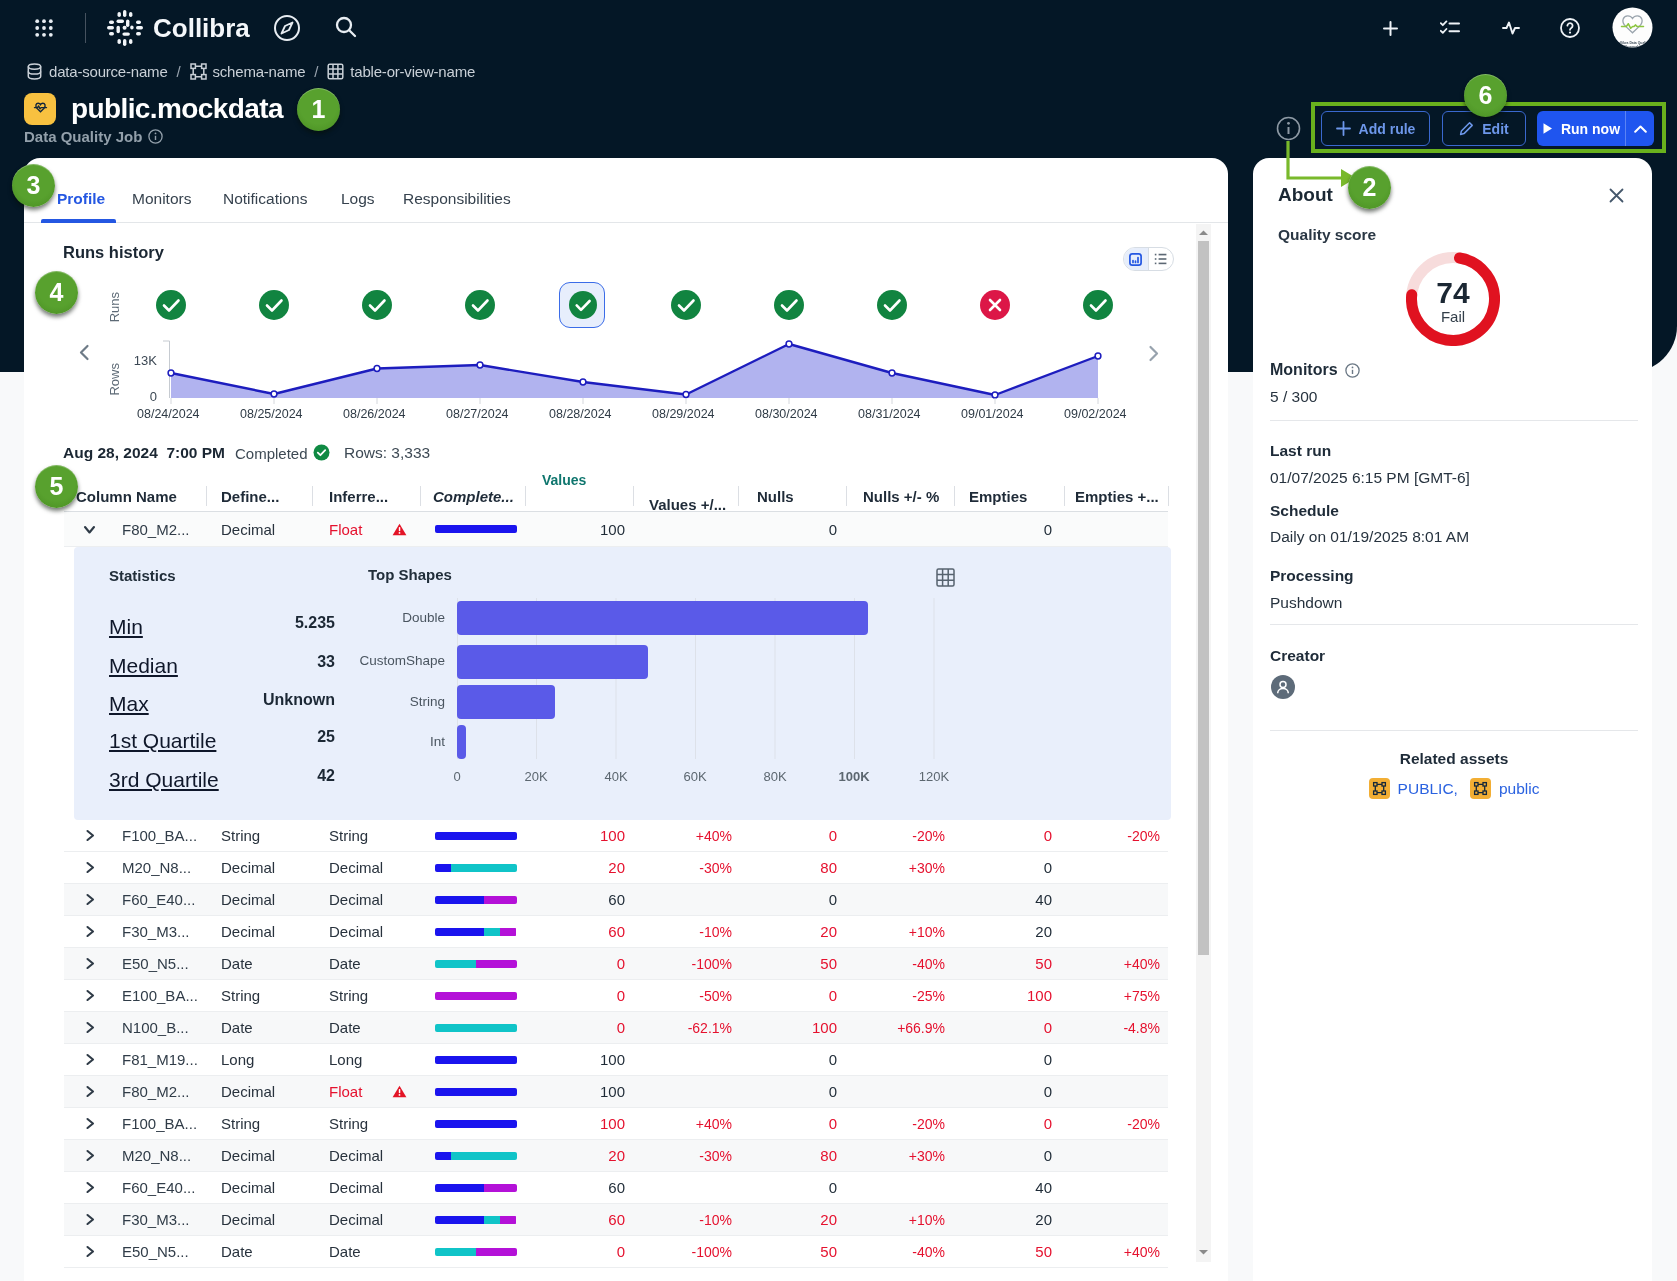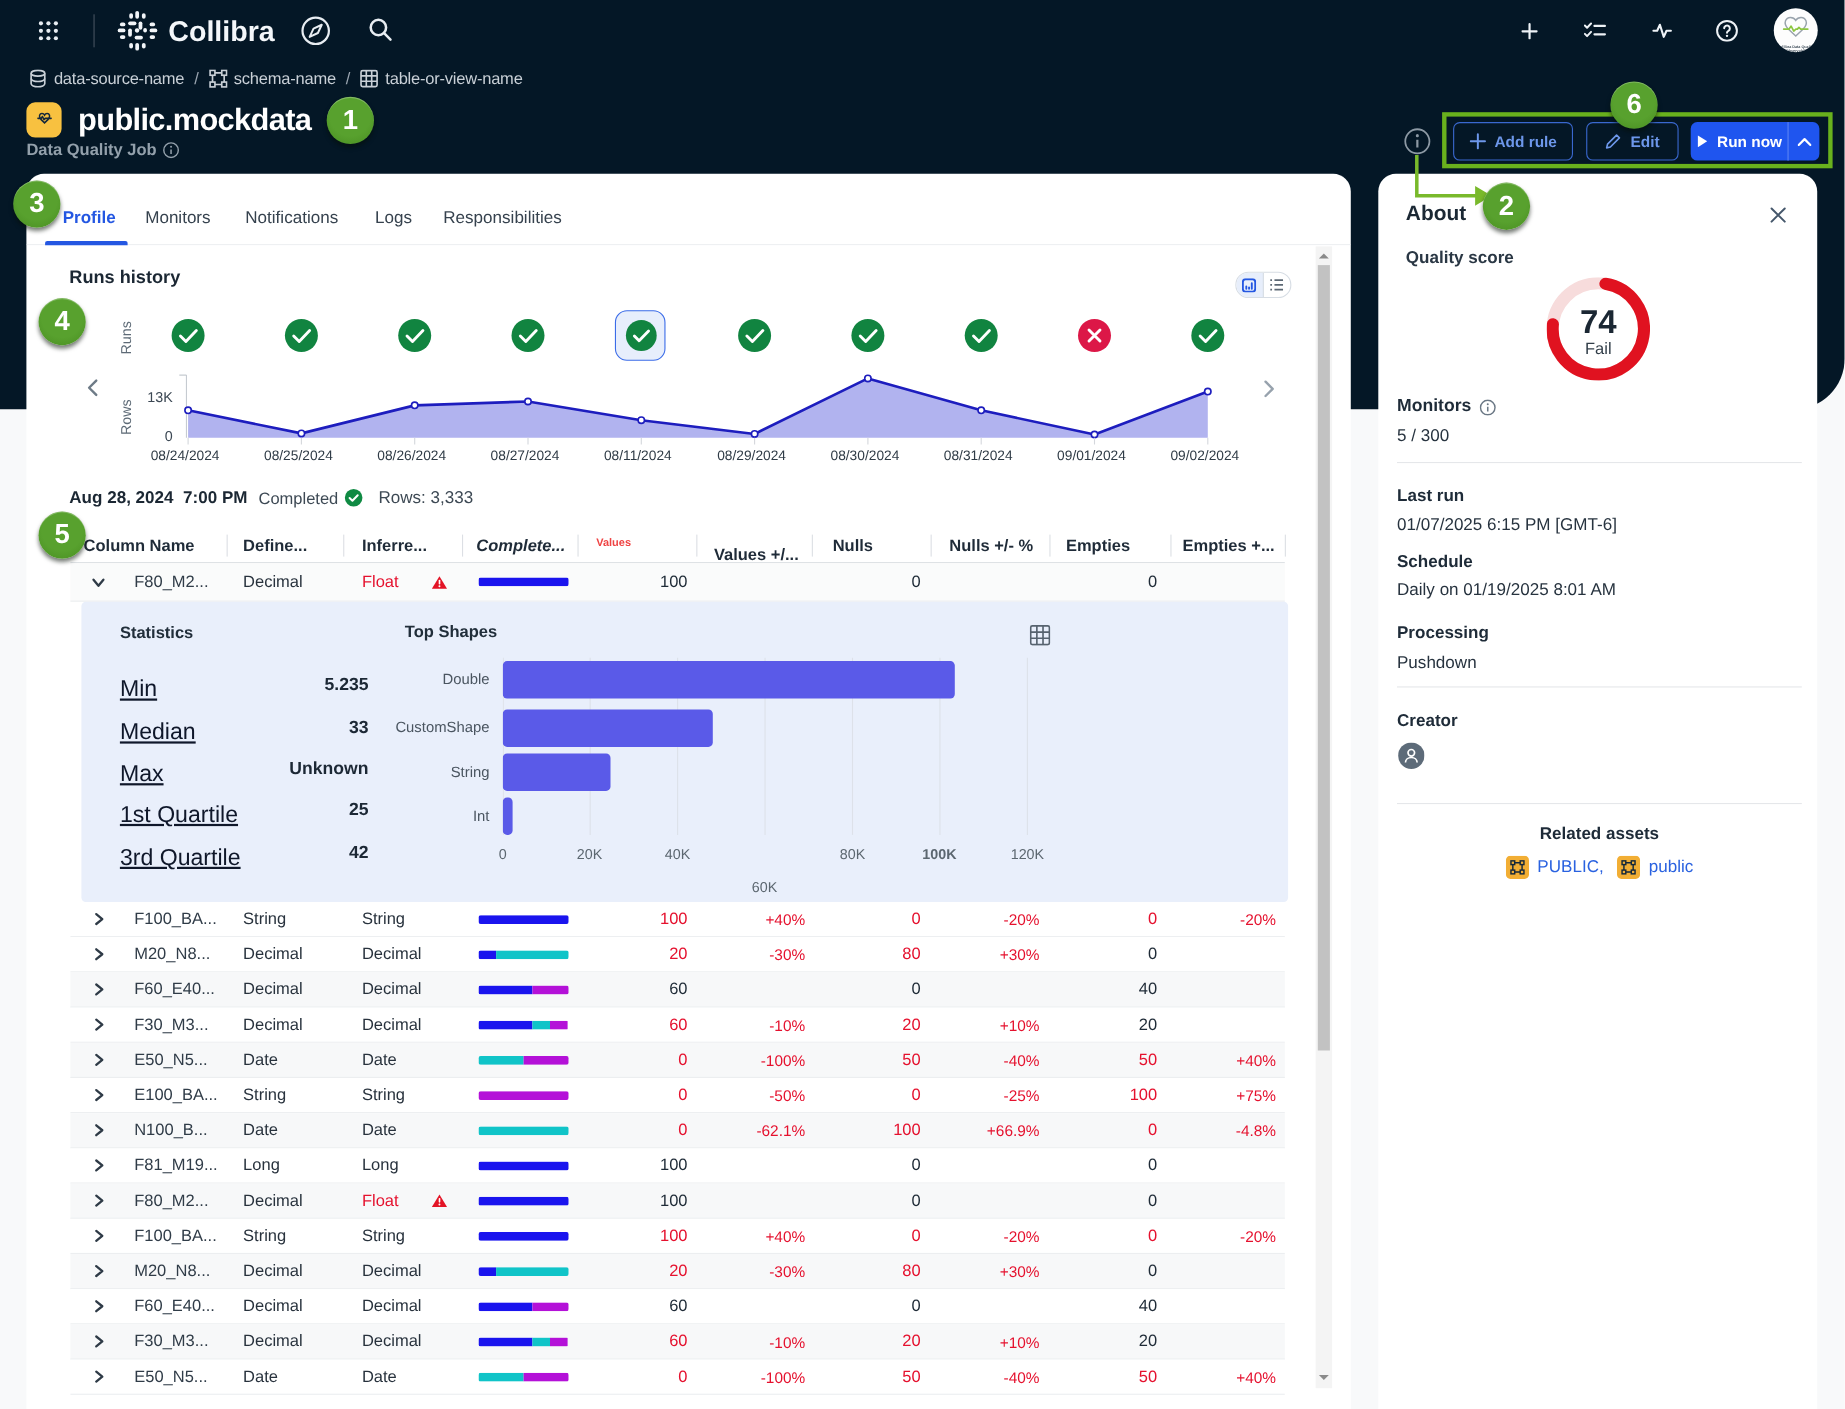--- a/index.html
+++ b/index.html
@@ -292,41 +292,41 @@
   <svg class="abs" style="left:77px;top:344px;" width="14" height="17" viewBox="0 0 14 17">
       <path d="M10.5 2 L4 8.5 L10.5 15" fill="none" stroke="#6e7b87" stroke-width="2.2" stroke-linecap="round" stroke-linejoin="round"></path>
     </svg>
   <svg class="abs" style="left:1147px;top:345px;" width="14" height="17" viewBox="0 0 14 17">
       <path d="M3.5 2 L10 8.5 L3.5 15" fill="none" stroke="#97a2ad" stroke-width="2.2" stroke-linecap="round" stroke-linejoin="round"></path>
     </svg>
   <div class="abs" style="left:137px;top:407px;font-size:12.5px;color:#2f3b46;">08/24/2024</div>
   <div class="abs" style="left:240px;top:407px;font-size:12.5px;color:#2f3b46;">08/25/2024</div>
   <div class="abs" style="left:343px;top:407px;font-size:12.5px;color:#2f3b46;">08/26/2024</div>
   <div class="abs" style="left:446px;top:407px;font-size:12.5px;color:#2f3b46;">08/27/2024</div>
-  <div class="abs" style="left:549px;top:407px;font-size:12.5px;color:#2f3b46;">08/11/2024</div>
+  <div class="abs" style="left:549px;top:407px;font-size:12.5px;color:#2f3b46;">08/28/2024</div>
   <div class="abs" style="left:652px;top:407px;font-size:12.5px;color:#2f3b46;">08/29/2024</div>
   <div class="abs" style="left:755px;top:407px;font-size:12.5px;color:#2f3b46;">08/30/2024</div>
   <div class="abs" style="left:858px;top:407px;font-size:12.5px;color:#2f3b46;">08/31/2024</div>
   <div class="abs" style="left:961px;top:407px;font-size:12.5px;color:#2f3b46;">09/01/2024</div>
   <div class="abs" style="left:1064px;top:407px;font-size:12.5px;color:#2f3b46;">09/02/2024</div>
 
   <div class="abs" style="left:63px;top:444px;font-size:15.5px;font-weight:700;color:#1b2733;">Aug 28, 2024&nbsp; 7:00 PM</div>
   <div class="abs" style="left:235px;top:445px;font-size:15px;color:#3d4954;">Completed</div>
   <svg class="abs" style="left:313px;top:444px;" width="17" height="17" viewBox="0 0 17 17">
       <circle cx="8.5" cy="8.5" r="8" fill="#0f8a43"></circle>
       <path d="M4.8 8.7 L7.4 11.2 L12.2 6.2" fill="none" stroke="#fff" stroke-width="1.8" stroke-linecap="round" stroke-linejoin="round"></path>
     </svg>
   <div class="abs" style="left:344px;top:444px;font-size:15.5px;color:#3d4954;">Rows: 3,333</div>
 
   <div class="abs" style="left:60px;top:480px;width:1114px;height:32px;"></div>
   <div class="abs" style="left:76px;top:488px;font-size:15px;font-weight:700;color:#1f2b38;">Column Name</div>
   <div class="abs" style="left:221px;top:488px;font-size:15px;font-weight:700;color:#1f2b38;">Define...</div>
   <div class="abs" style="left:329px;top:488px;font-size:15px;font-weight:700;color:#1f2b38;">Inferre...</div>
   <div class="abs" style="left:433px;top:488px;font-size:15px;font-weight:700;color:#1f2b38;font-style:italic;">Complete...</div>
-  <div class="abs" style="left:542px;top:488px;font-size:10px;font-weight:700;color:#ef4444;">Values</div>
+  <div class="abs" style="left:542px;top:472px;font-size:14px;font-weight:700;color:#0f766e;">Values</div>
   <div class="abs" style="left:649px;top:496px;font-size:15px;font-weight:700;color:#1f2b38;">Values +/...</div>
   <div class="abs" style="left:757px;top:488px;font-size:15px;font-weight:700;color:#1f2b38;">Nulls</div>
   <div class="abs" style="left:863px;top:488px;font-size:15px;font-weight:700;color:#1f2b38;">Nulls +/- %</div>
   <div class="abs" style="left:969px;top:488px;font-size:15px;font-weight:700;color:#1f2b38;">Empties</div>
   <div class="abs" style="left:1075px;top:488px;font-size:15px;font-weight:700;color:#1f2b38;">Empties +...</div>
   <div class="abs" style="left:206px;top:486px;width:1px;height:20px;background:#dcdfe4;"></div>
   <div class="abs" style="left:312px;top:486px;width:1px;height:20px;background:#dcdfe4;"></div>
   <div class="abs" style="left:420px;top:486px;width:1px;height:20px;background:#dcdfe4;"></div>
   <div class="abs" style="left:525px;top:486px;width:1px;height:20px;background:#dcdfe4;"></div>
   <div class="abs" style="left:633px;top:486px;width:1px;height:20px;background:#dcdfe4;"></div>
@@ -855,21 +855,21 @@
       <g fill="#5a5ae8">
         <rect x="0" y="4" width="411" height="34" rx="4"></rect>
         <rect x="0" y="48" width="191" height="34" rx="4"></rect>
         <rect x="0" y="88" width="98" height="34" rx="4"></rect>
         <rect x="0" y="128" width="9" height="34" rx="4"></rect>
       </g>
     </svg>
     <div class="abs axlbl" style="left:363px;top:222px;width:40px;text-align:center;">0</div>
     <div class="abs axlbl" style="left:442px;top:222px;width:40px;text-align:center;">20K</div>
     <div class="abs axlbl" style="left:522px;top:222px;width:40px;text-align:center;">40K</div>
-    <div class="abs axlbl" style="left:601px;top:222px;width:40px;text-align:center;margin-top:30px;">60K</div>
+    <div class="abs axlbl" style="left:601px;top:222px;width:40px;text-align:center;">60K</div>
     <div class="abs axlbl" style="left:681px;top:222px;width:40px;text-align:center;">80K</div>
     <div class="abs axlbl" style="left:760px;top:222px;width:40px;text-align:center;font-weight:bold;">100K</div>
     <div class="abs axlbl" style="left:840px;top:222px;width:40px;text-align:center;">120K</div>
   </div>
 
   <div class="abs card" id="about-card"></div>
 
   <div class="abs" style="left:1278px;top:184px;font-size:19px;font-weight:600;color:#1b2834;">About</div>
   <svg class="abs" style="left:1608px;top:187px;" width="17" height="17" viewBox="0 0 17 17">
       <path d="M2.5 2.5 L14.5 14.5 M14.5 2.5 L2.5 14.5" stroke="#45576b" stroke-width="1.8" stroke-linecap="round"></path>

